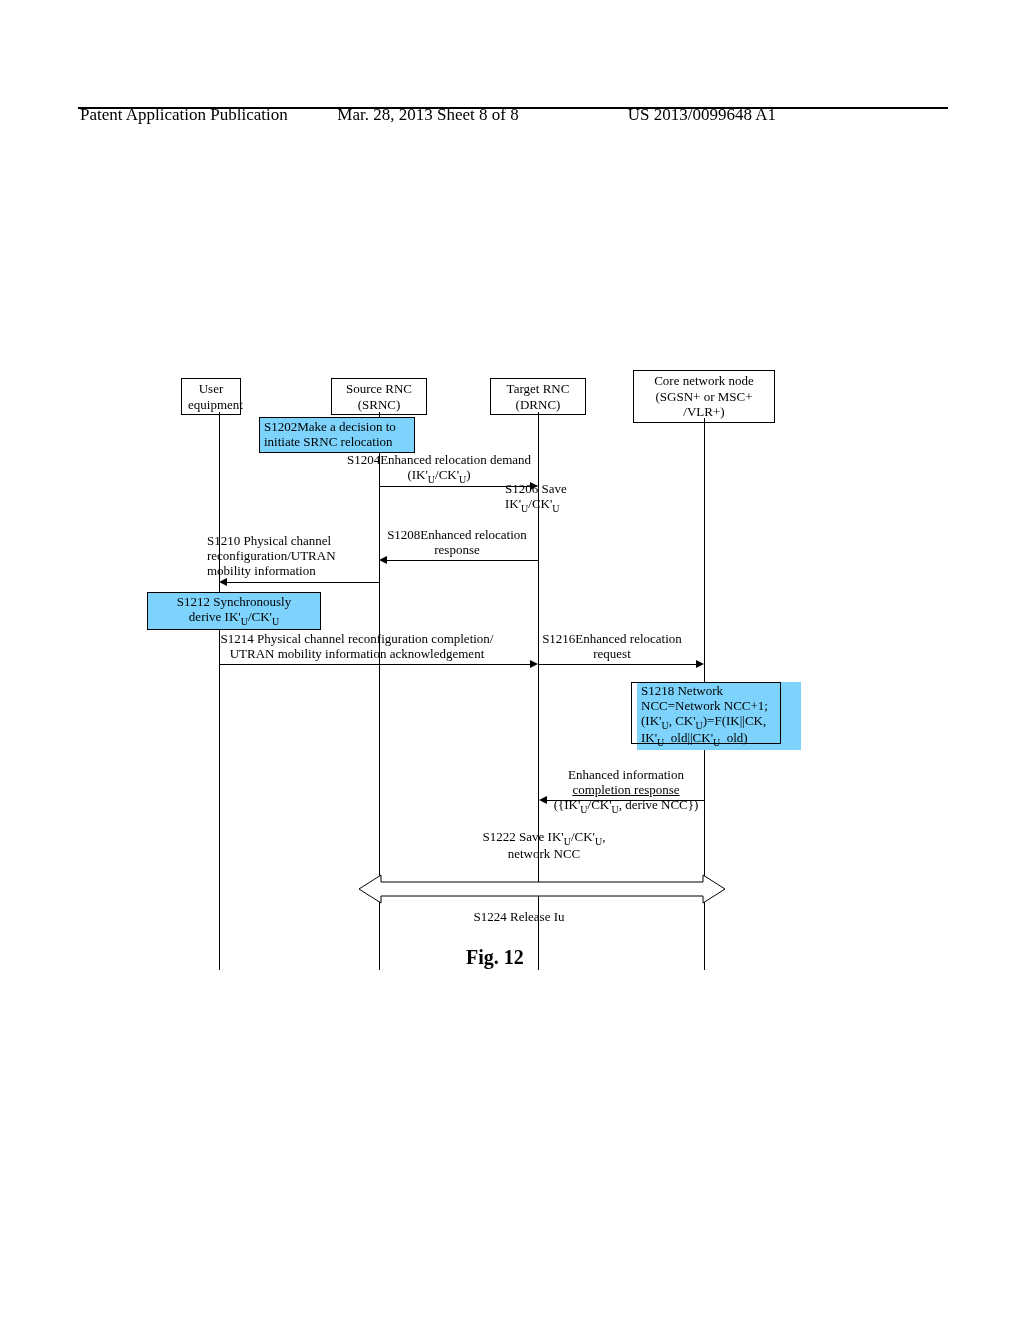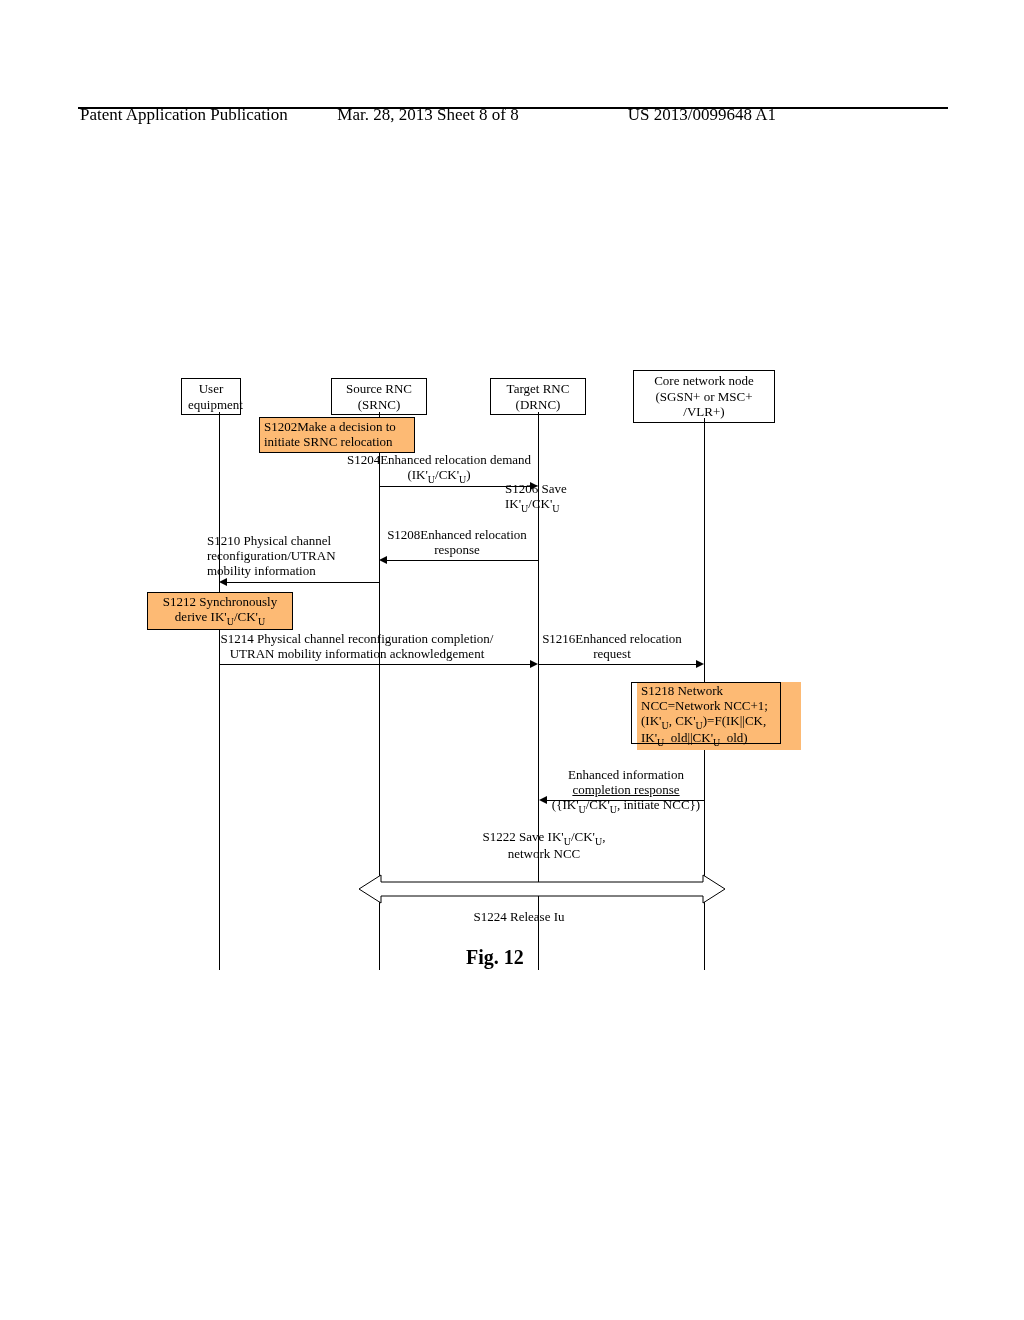--- a/index.html
+++ b/index.html
@@ -91,21 +91,21 @@
       border-top: 4px solid transparent;
       border-bottom: 4px solid transparent;
       border-right: 8px solid black;
     }
     .note-box {
       position: absolute;
       border: 1px solid black;
       font-size: 13px;
       padding: 2px 4px;
       line-height: 1.15;
-      background: #fdba74;
+      background: #7dd3fc;
     }
     .figure-caption {
       position: absolute;
       font-size: 20px;
       font-weight: bold;
     }
     .wide-arrow {
       position: absolute;
     }
     sub {
@@ -163,21 +163,21 @@
   </div>
   <div class="arrow-line" style="top:190px; left:232px; width:151px;"></div>
   <div class="arrow-head-left" style="top:186px; left:224px;"></div>
 
   <div class="msg-label" style="top:164px; left:52px; width:160px; text-align:left;">
     <span>S1210 Physical channel<br>reconfiguration/UTRAN<br>mobility information</span>
   </div>
   <div class="arrow-line" style="top:212px; left:72px; width:152px;"></div>
   <div class="arrow-head-left" style="top:208px; left:64px;"></div>
 
-  <div class="note-box" style="top:222px; left:-8px; width:146px; text-align:center;">
+  <div class="note-box" style="top:222px; left:-8px; width:174px; text-align:center;">
     <span>S1212 Synchronously<br>derive IK'</span><sub>U</sub><span>/CK'</span><sub>U</sub>
   </div>
 
   <div class="msg-label" style="top:262px; left:42px; width:320px;">
     <span>S1214 Physical channel reconfiguration completion/<br>UTRAN mobility information acknowledgement</span>
   </div>
   <div class="arrow-line" style="top:294px; left:65px; width:310px;"></div>
   <div class="arrow-head-right" style="top:290px; left:375px;"></div>
 
   <div class="msg-label" style="top:262px; left:372px; width:170px;">
@@ -190,21 +190,21 @@
     <span>S1218 Network</span><br>
     <span>NCC=Network NCC+1;</span><br>
     <span>(IK'</span><sub>U</sub><span>, CK'</span><sub>U</sub><span>)=F(IK||CK,</span><br>
     <span>IK'</span><sub>U</sub><span>_old||CK'</span><sub>U</sub><span>_old)</span>
   </div>
   <div class="note-box" style="top:312px; left:476px; width:150px; height:62px; background:transparent; border:1px solid black;"></div>
 
   <div class="msg-label" style="top:398px; left:384px; width:174px; text-align:center;">
     <span>Enhanced information</span><br>
     <span style="text-decoration: underline;">completion response</span><br>
-    <span>({IK'</span><sub>U</sub><span>/CK'</span><sub>U</sub><span>, initiate NCC})</span>
+    <span>({IK'</span><sub>U</sub><span>/CK'</span><sub>U</sub><span>, derive NCC})</span>
   </div>
   <div class="arrow-line" style="top:430px; left:392px; width:157px;"></div>
   <div class="arrow-head-left" style="top:426px; left:384px;"></div>
 
   <div class="msg-label" style="top:460px; left:300px; width:178px; text-align:center;">
     <span>S1222 Save IK'</span><sub>U</sub><span>/CK'</span><sub>U</sub><span>,<br>network NCC</span>
   </div>
 
   <svg class="wide-arrow" style="top:502px; left:200px;" width="374" height="34">
     <polygon points="4,17 26,3 26,10 348,10 348,3 370,17 348,31 348,24 26,24 26,31" fill="white" stroke="black" stroke-width="1"></polygon>

